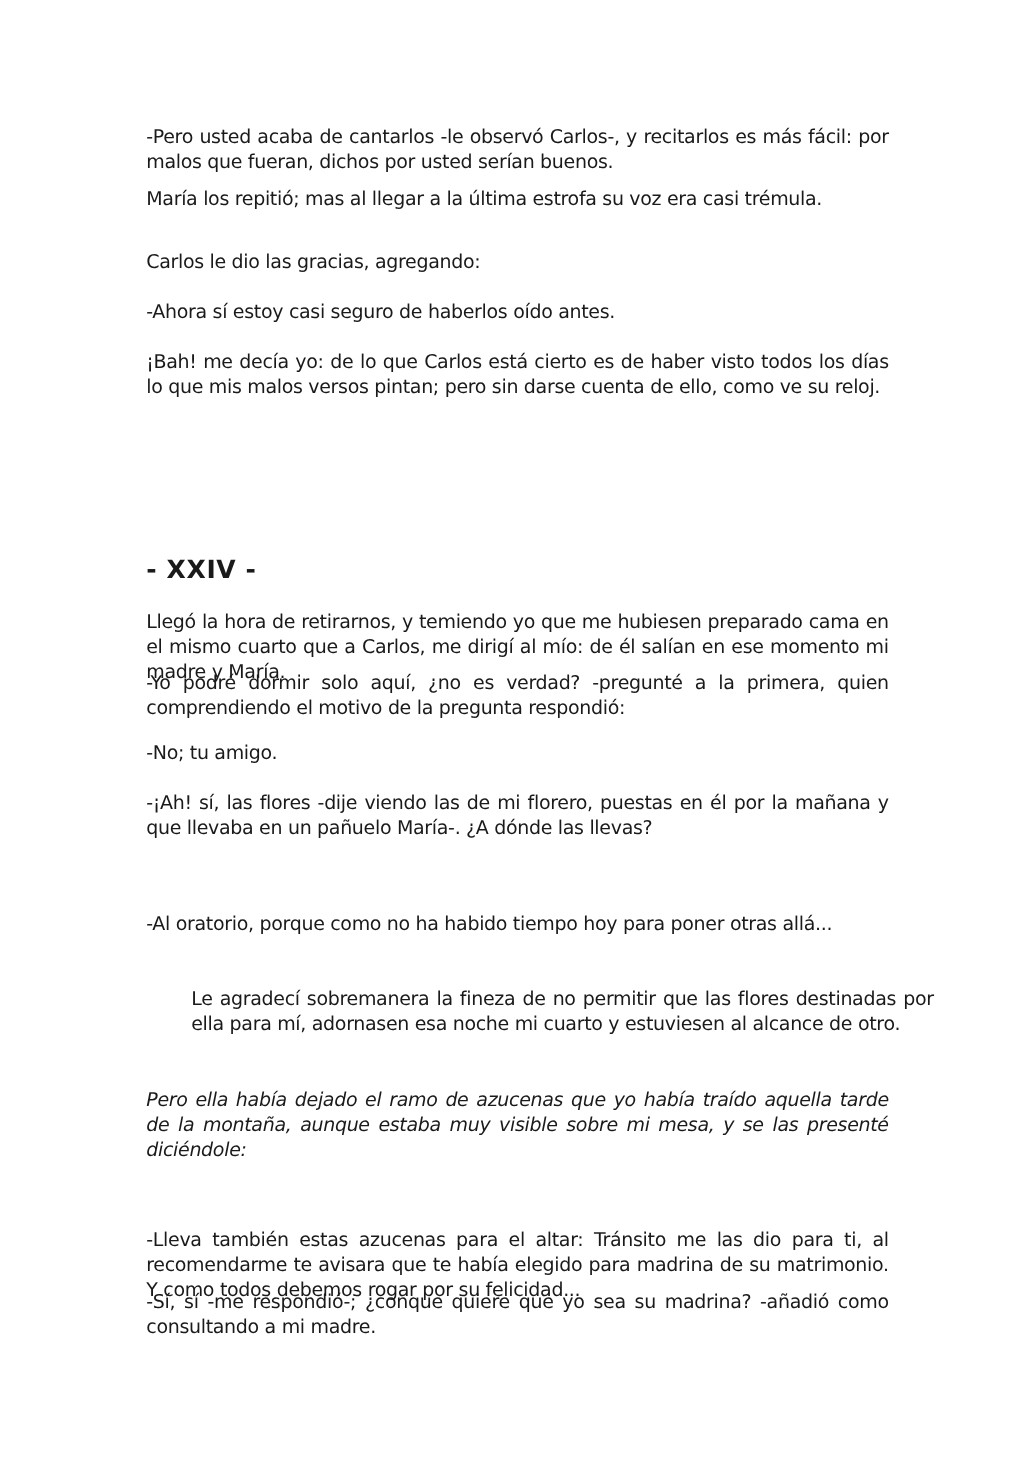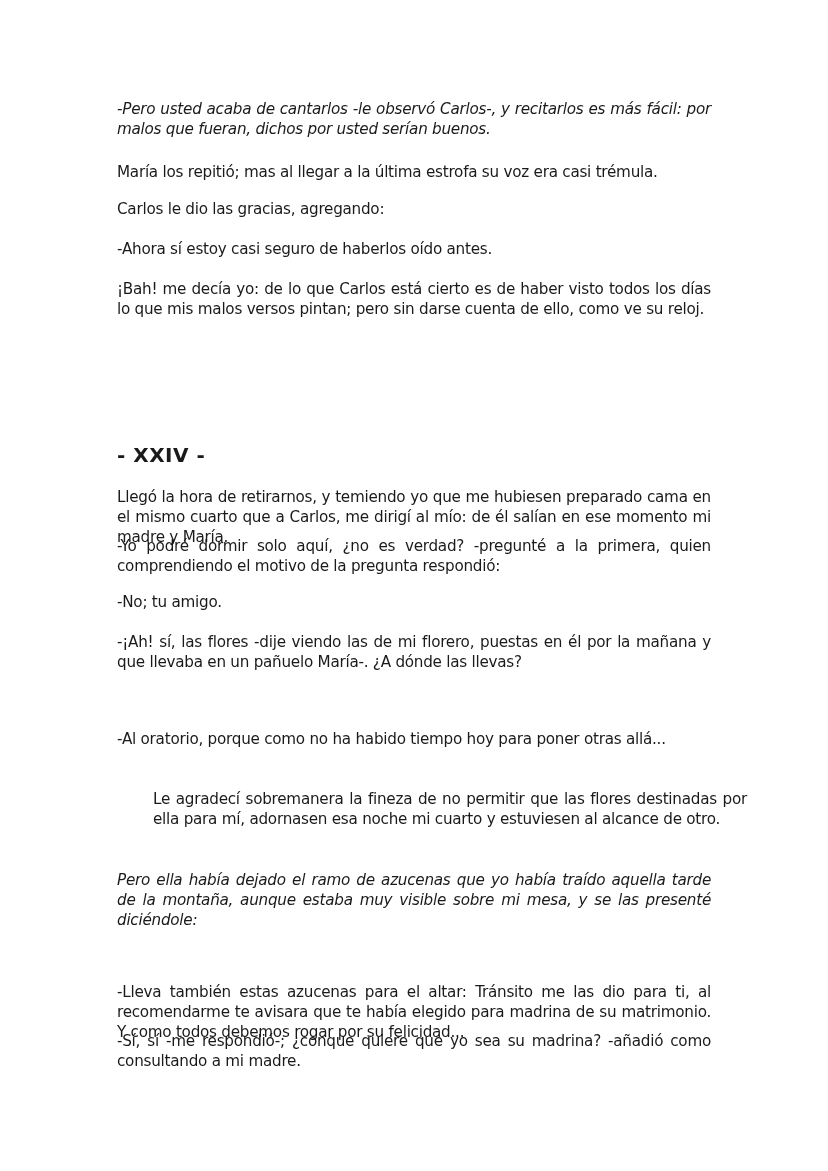--- a/index.html
+++ b/index.html
@@ -42,22 +42,22 @@
       font-weight: bold;
       font-size: 20px;
       line-height: 24px;
       letter-spacing: 0.5px;
     }
   </style>
 </head>
 <body>
 
 <div class="page">
-  <p class="para last-left" style="top:99px;font-style:italic;">-Pero usted acaba de cantarlos -le observó Carlos-, y recitarlos es más fácil: por malos que fueran, dichos por usted serían buenos.</p>
-  <p class="para last-left" style="top:162px;">María los repitió; mas al llegar a la última estrofa su voz era casi trémula.</p>
+  <p class="para last-left" style="top:99px;">-Pero usted acaba de cantarlos -le observó Carlos-, y recitarlos es más fácil: por malos que fueran, dichos por usted serían buenos.</p>
+  <p class="para last-left" style="top:149px;">María los repitió; mas al llegar a la última estrofa su voz era casi trémula.</p>
   <p class="para last-left" style="top:199px;">Carlos le dio las gracias, agregando:</p>
   <p class="para last-left" style="top:239px;">-Ahora sí estoy casi seguro de haberlos oído antes.</p>
   <p class="para last-left" style="top:279px;">¡Bah! me decía yo: de lo que Carlos está cierto es de haber visto todos los días lo que mis malos versos pintan; pero sin darse cuenta de ello, como ve su reloj.</p>
 
   <div class="chapter" style="top:443px;">- XXIV -</div>
 
   <p class="para last-left" style="top:487px;">Llegó la hora de retirarnos, y temiendo yo que me hubiesen preparado cama en el mismo cuarto que a Carlos, me dirigí al mío: de él salían en ese momento mi madre y María.</p>
   <p class="para last-left" style="top:536px;">-Yo podré dormir solo aquí, ¿no es verdad? -pregunté a la primera, quien comprendiendo el motivo de la pregunta respondió:</p>
   <p class="para last-left" style="top:592px;">-No; tu amigo.</p>
   <p class="para last-left" style="top:632px;">-¡Ah! sí, las flores -dije viendo las de mi florero, puestas en él por la mañana y que llevaba en un pañuelo María-. ¿A dónde las llevas?</p>

